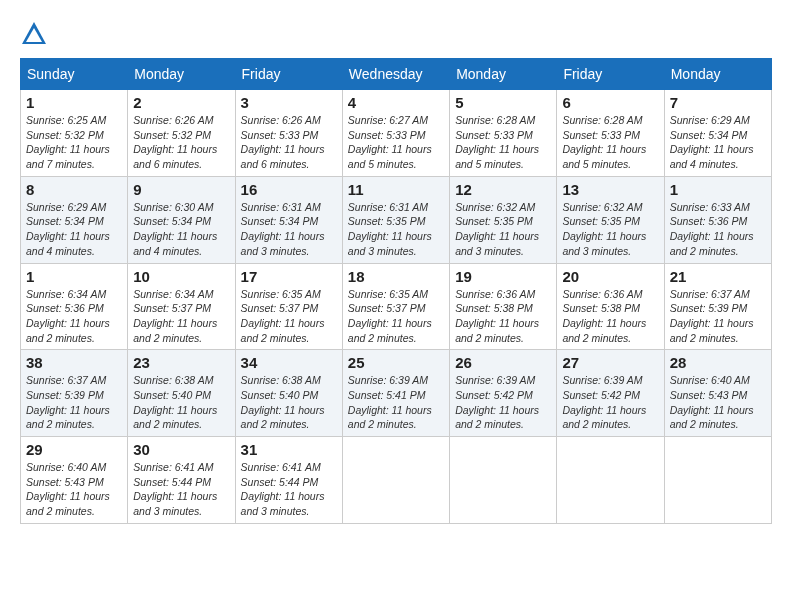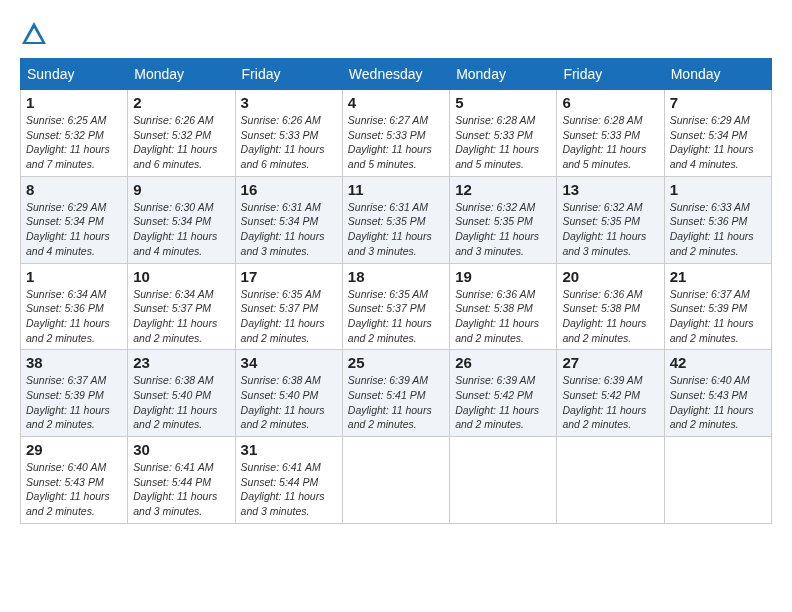--- a/index.html
+++ b/index.html
@@ -344,21 +344,21 @@
       </td>
         <td>
         <span class="day-num">27</span>
         <div class="day-info">
           Sunrise: 6:39 AM<br>
           Sunset: 5:42 PM<br>
           Daylight: 11 hours and 2 minutes.
         </div>
       </td>
         <td>
-        <span class="day-num">42</span>
+        <span class="day-num">28</span>
         <div class="day-info">
           Sunrise: 6:40 AM<br>
           Sunset: 5:43 PM<br>
           Daylight: 11 hours and 2 minutes.
         </div>
       </td>
       </tr>
       <tr>
         <td>
         <span class="day-num">29</span>

